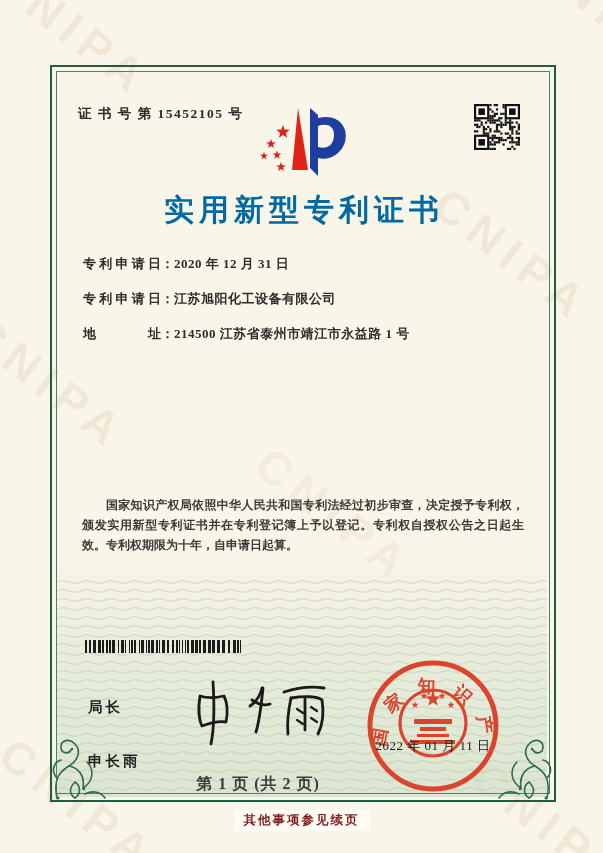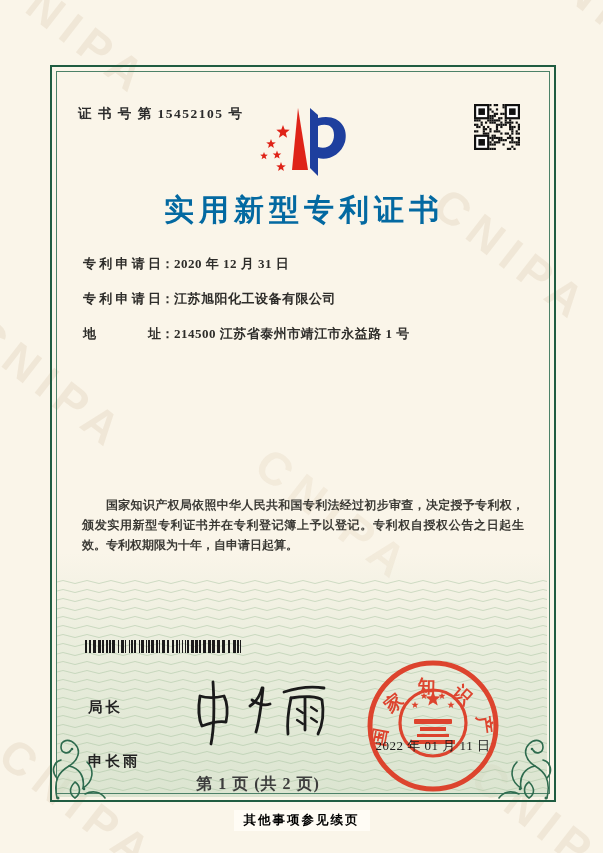--- a/index.html
+++ b/index.html
@@ -43,21 +43,21 @@
     font-size:14.5px;letter-spacing:3px;color:#232323;}
   .signer-title{top:698px;text-align:right;}
   .signer-name{top:752px;}
   .signature{left:172px;top:676px;z-index:4;}
   .seal{left:346px;top:639px;z-index:5;opacity:0.93;}
   .seal-date{left:346px;top:737px;width:174px;text-align:center;z-index:6;
     font-size:13px;letter-spacing:0.5px;color:#1c1c1c;}
   .page-info{left:50px;top:774px;width:416px;text-align:center;z-index:4;
     font-size:16px;letter-spacing:1px;color:#3d3d3d;}
   .footer-note{left:0;top:810px;width:603px;text-align:center;z-index:4;font-size:12.5px;
-    letter-spacing:2px;color:#000000;}
+    letter-spacing:2px;color:#7f1d1d;}
   .footer-note span{background:rgba(255,253,247,0.85);padding:2px 10px;display:inline-block;}
 </style>
 </head>
 <body>
 
 <span class="wm" style="left:-20px;top:2px;">CNIPA</span>
 <span class="wm" style="left:516px;top:-16px;">CNIPA</span>
 <span class="wm" style="left:420px;top:228px;">CNIPA</span>
 <span class="wm" style="left:-44px;top:356px;">CNIPA</span>
 <span class="wm" style="left:242px;top:488px;opacity:.8;">CNIPA</span>

